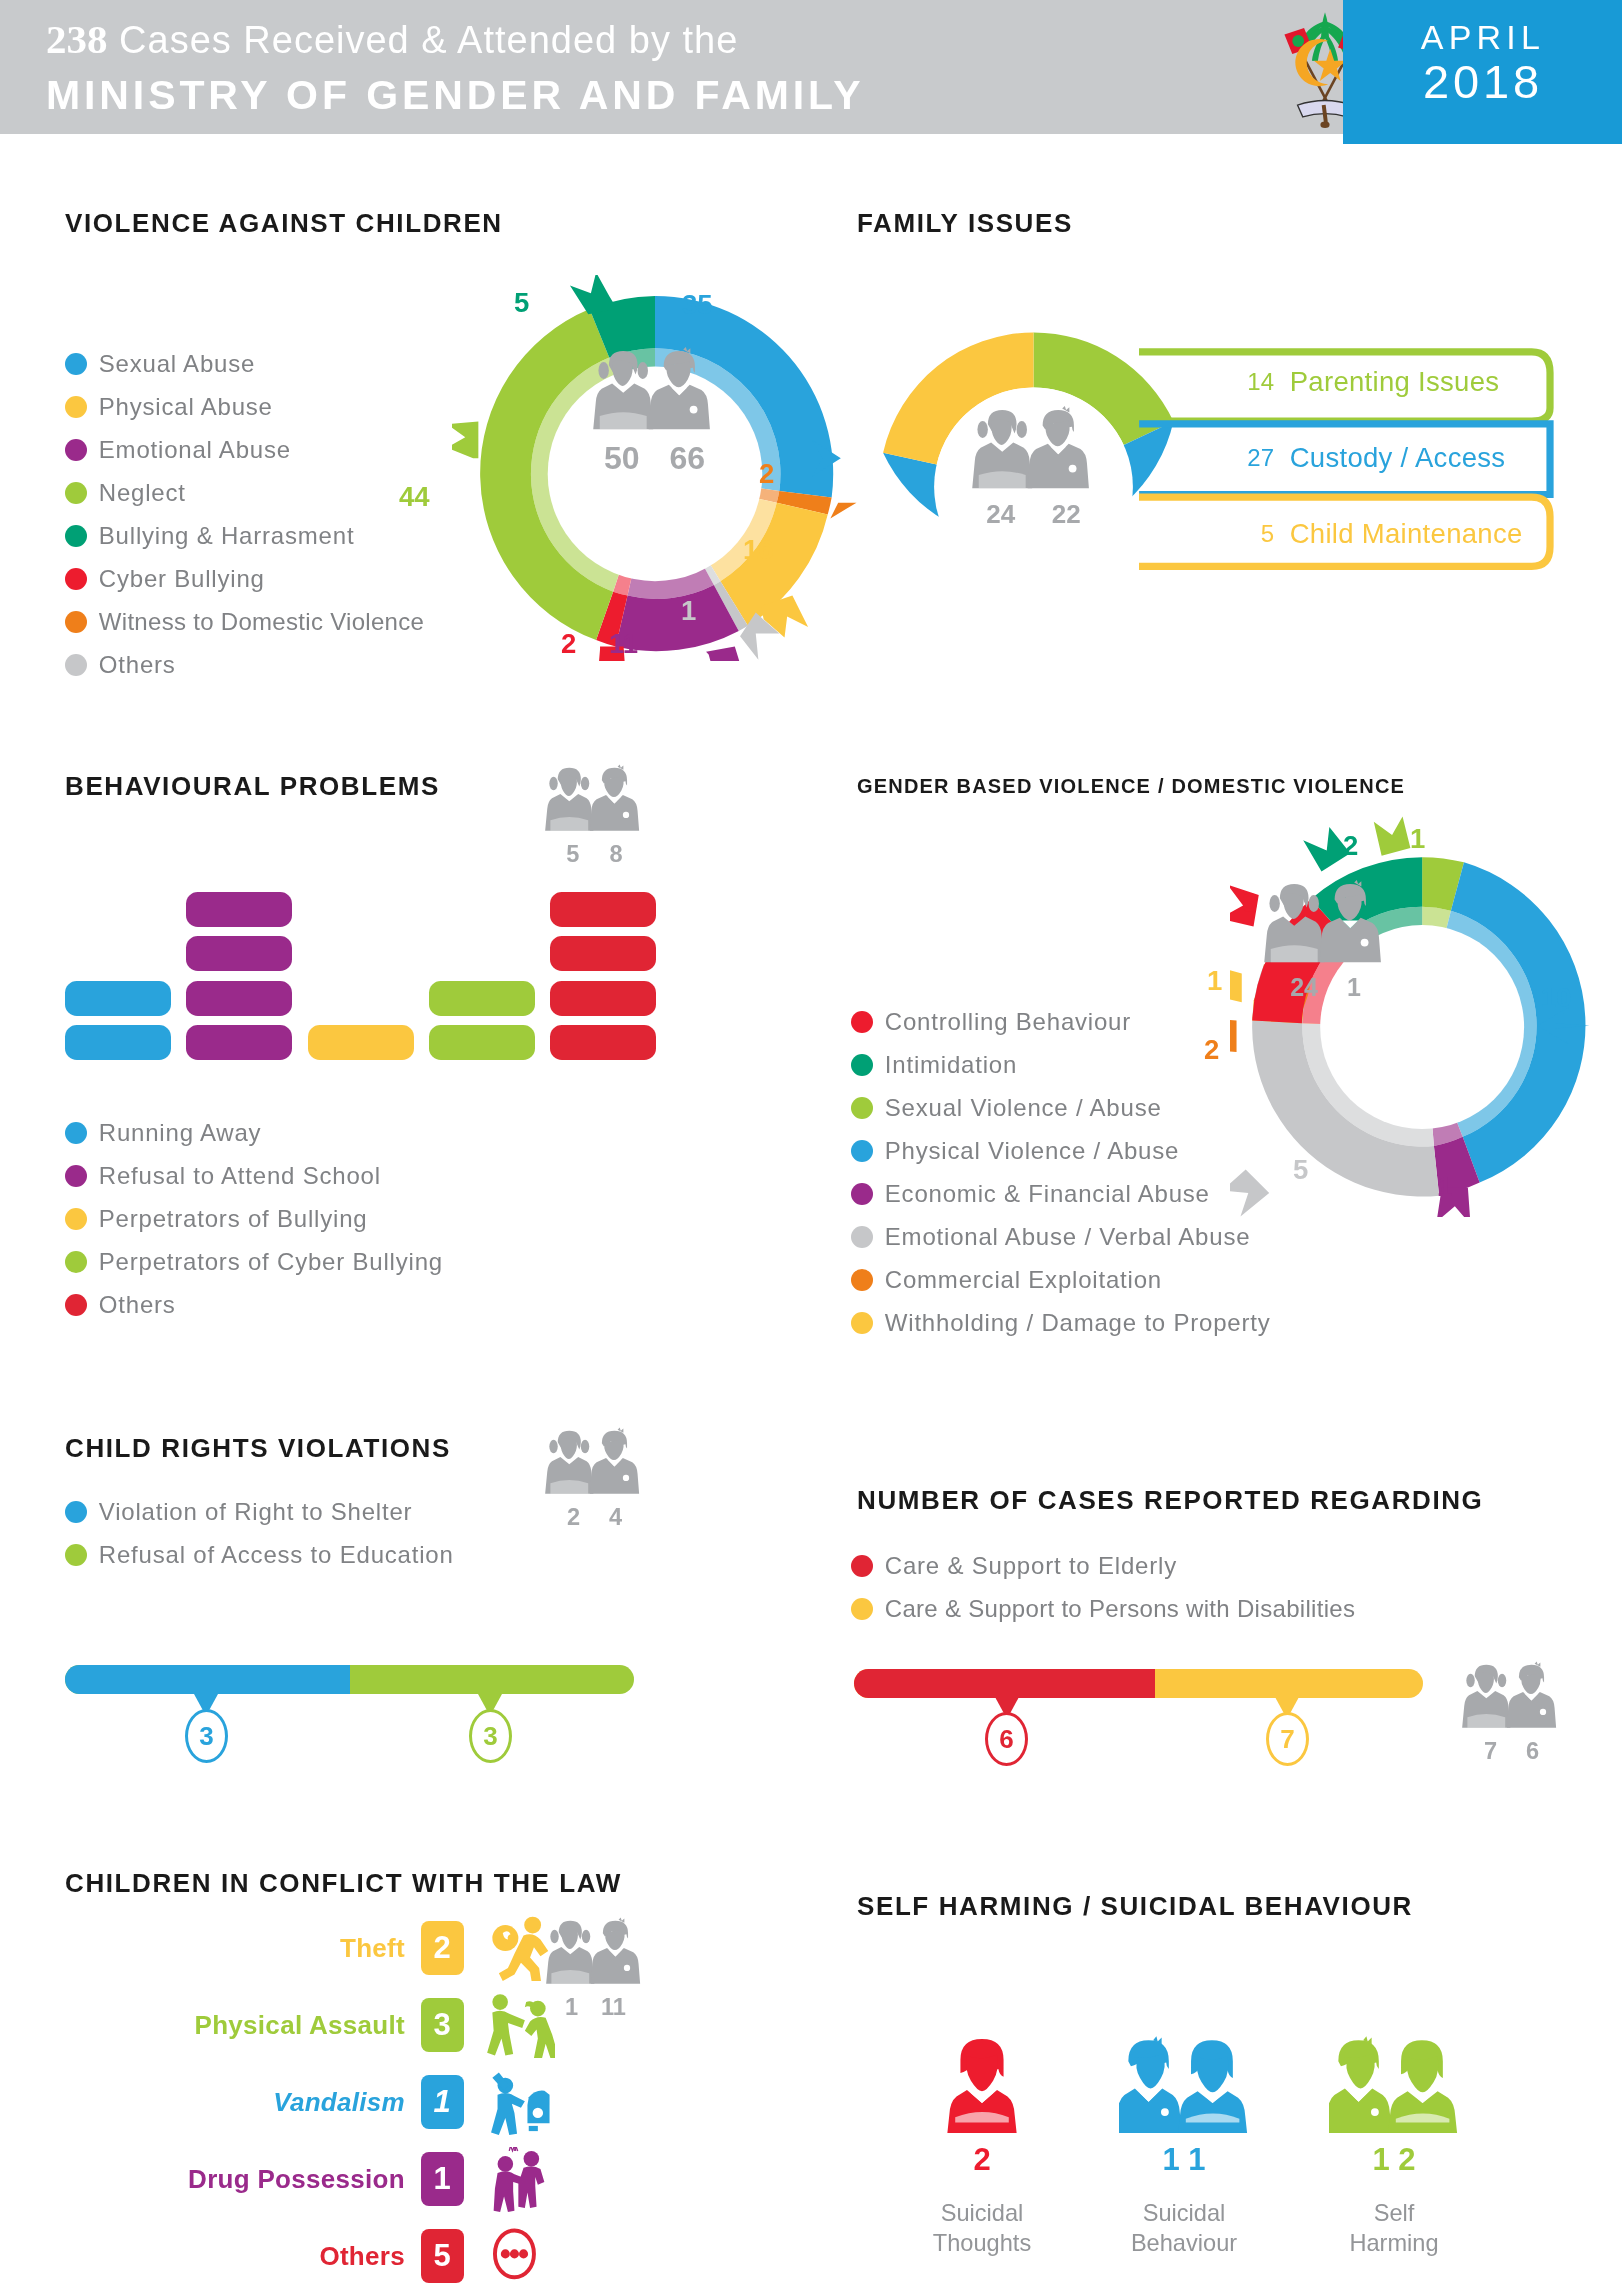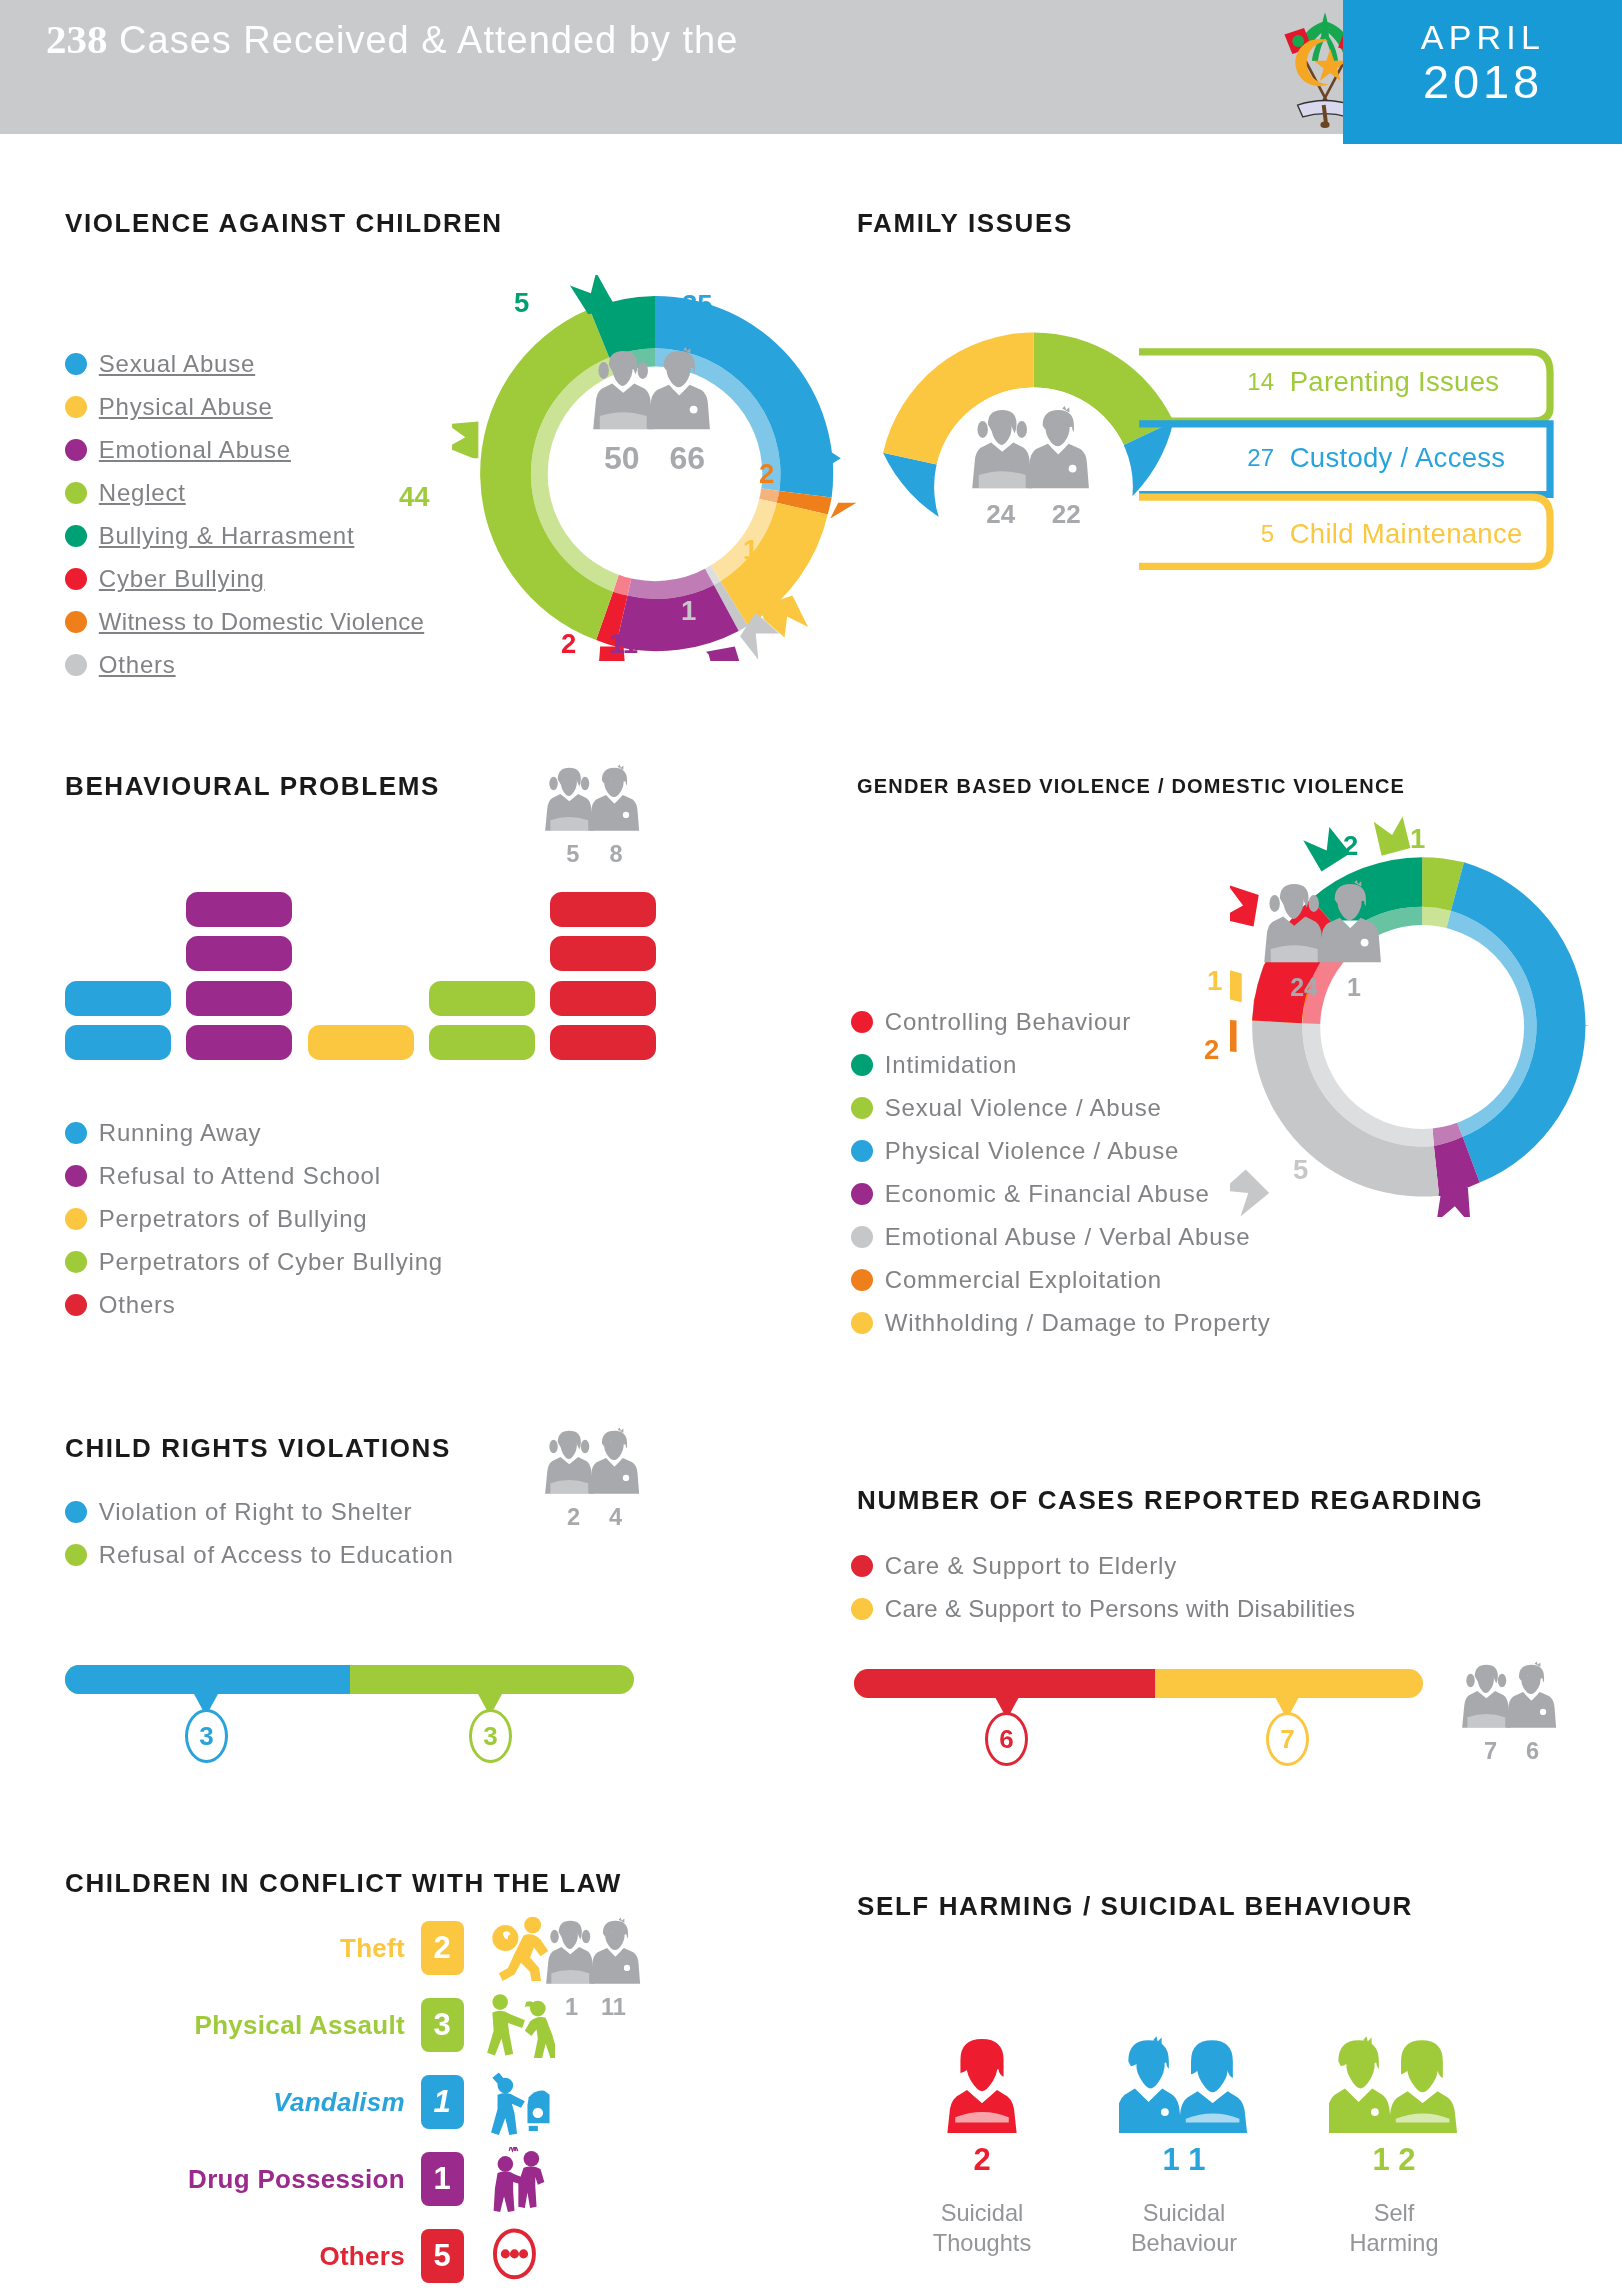--- a/index.html
+++ b/index.html
@@ -80,20 +80,21 @@
 </style>
 </head>
 <body>
 
 <div id="header">
   <div id="header-title-wrap">
     <div class="hdr-line1">
       <span class="big">238</span>
       <span>Cases Received &amp; Attended by the</span>
     </div>
+    <div class="hdr-line2">MINISTRY OF GENDER AND FAMILY</div>
   </div>
 
   <svg id="emblem" viewBox="0 0 180 185">
     <g>
 
       <g fill="#16a74f">
         <path d="M90 8 c-4 12 -6 26 -6 40 l12 0 c0 -14 -2 -28 -6 -40z"></path>
         <path d="M88 22 c-14 4 -26 14 -33 26 l9 5 c7 -11 16 -21 27 -26z"></path>
         <path d="M92 22 c14 4 26 14 33 26 l-9 5 c-7 -11 -16 -21 -27 -26z"></path>
         <path d="M86 30 c-16 8 -28 22 -34 38 l10 3 c6 -14 15 -27 28 -35z"></path>
@@ -120,21 +121,21 @@
   </svg>
 
   <div id="date-block">
     <div id="date-month">APRIL</div>
     <div id="date-year">2018</div>
   </div>
 </div>
 
 <div class="section-title" style="left:65px;top:208px;">VIOLENCE AGAINST CHILDREN</div>
 
-<div style="position:absolute;left:65px;top:350px;text-decoration:underline;">
+<div style="position:absolute;left:65px;top:350px;">
   <div class="legend-item">
       <span class="legend-dot" style="background:#29a3dc"></span>
       <span class="legend-label">Sexual Abuse</span>
     </div>
   <div class="legend-item">
       <span class="legend-dot" style="background:#fbc740"></span>
       <span class="legend-label">Physical Abuse</span>
     </div>
   <div class="legend-item">
       <span class="legend-dot" style="background:#9a2a8b"></span>

